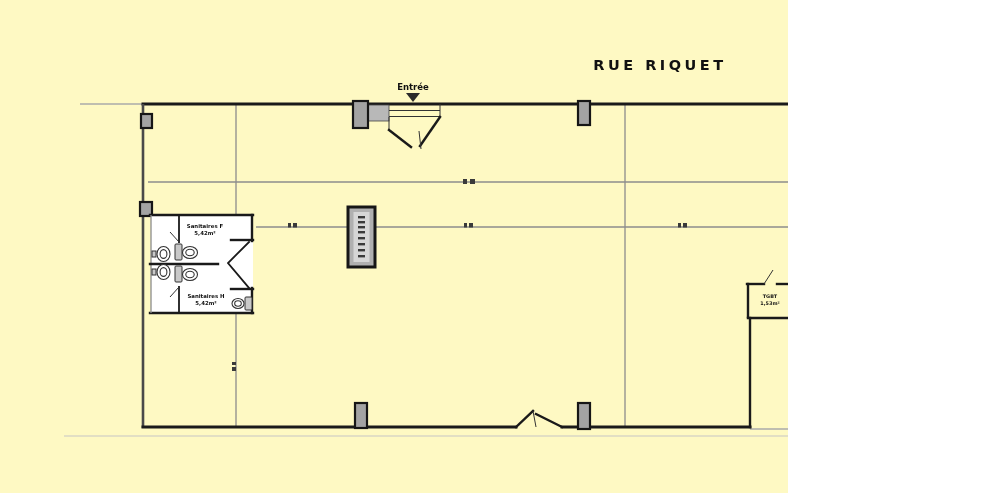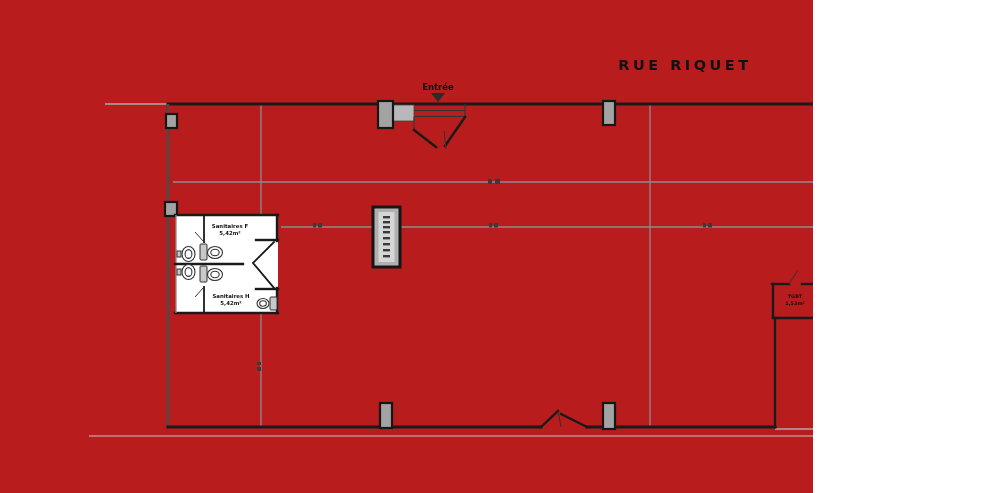--- a/index.html
+++ b/index.html
@@ -1,16 +1,16 @@
 <!DOCTYPE html>
 <html><head>
 <meta charset="utf-8">
 <style>
   html,body{margin:0;padding:0;background:#ffffff;}
-  #canvas{position:relative;width:788px;height:493px;background:#b91c1c;overflow:hidden;padding-left:25px;}
+  #canvas{position:relative;width:788px;height:493px;background:#fef9c3;overflow:hidden;}
   svg{display:block;}
   svg text{font-family:"DejaVu Sans","Liberation Sans",sans-serif;fill:#111111;}
   .wall   {stroke:#1a1a1a;stroke-width:3;fill:none;stroke-linecap:square;}
   .wall2  {stroke:#1a1a1a;stroke-width:2.4;fill:none;stroke-linecap:square;}
   .wall3  {stroke:#1a1a1a;stroke-width:1.8;fill:none;stroke-linecap:square;}
   .wallmed{stroke:#4a4a4a;stroke-width:2.6;fill:none;}
   .part   {stroke:#8c8c8c;stroke-width:1.3;fill:none;}
   .ctx    {stroke:#aaaaaa;stroke-width:1.4;fill:none;}
   .faint  {stroke:#c6c6c6;stroke-width:1.1;fill:none;}
   .thin   {stroke:#333333;stroke-width:1;fill:none;}

